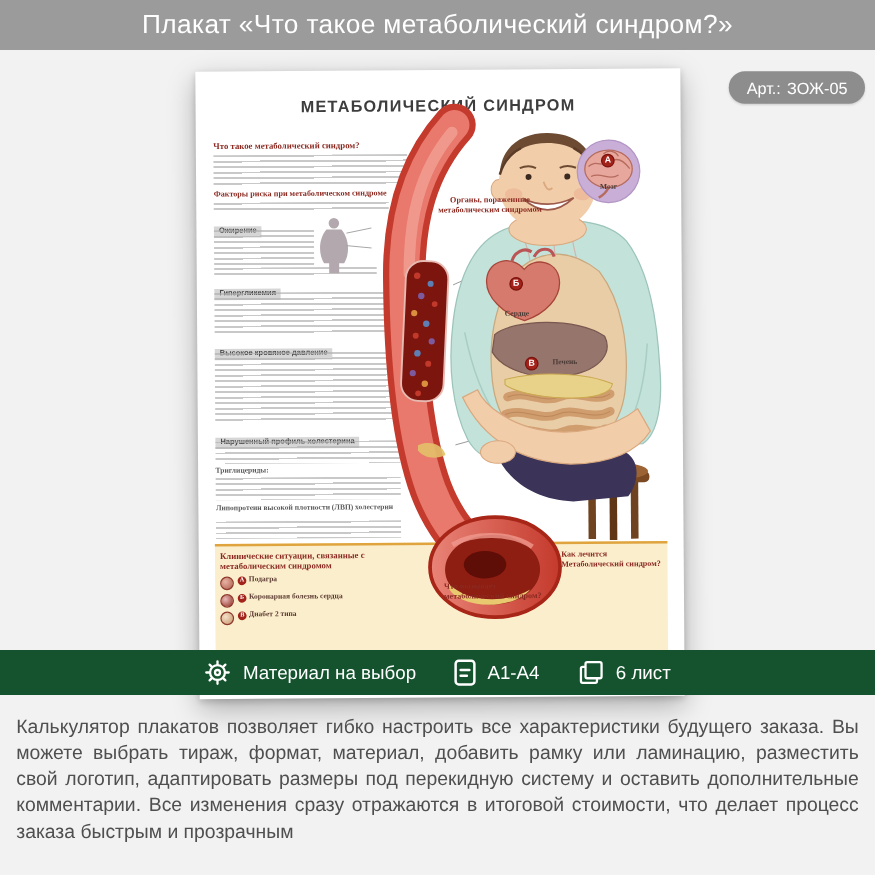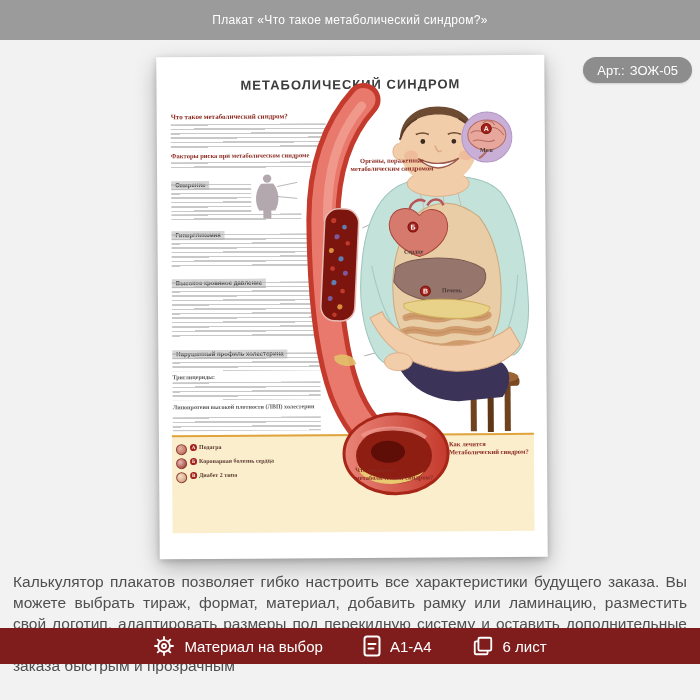--- a/index.html
+++ b/index.html
@@ -1,24 +1,24 @@
 <!DOCTYPE html>
 <html><head>
 <meta charset="utf-8">
 <style>
   * { margin:0; padding:0; box-sizing:border-box; }
   html,body { width:700px; height:700px; }
   body { font-family:"Liberation Sans", sans-serif; background:#f2f2f2; overflow:hidden; }
 
   
   .topbar { height:40px; background:#9b9b9b; display:flex; align-items:center; justify-content:center; }
-  .topbar-title { color:#ffffff; font-size:12px; letter-spacing:.3px; }
-
-  
-  .content { position:relative; height:624px; background:#f2f2f2; }
+  .topbar-title { color:#ffffff; font-size:21px; letter-spacing:.3px; }
+
+  
+  .content { position:relative; height:516px; background:#f2f2f2; }
 
   .art-badge { position:absolute; top:17px; right:8px; height:26px; background:#8d8d8d;
     border-radius:13px; color:#fff; font-size:13px; display:flex; align-items:center;
     padding:0 14px; gap:5px; box-shadow:0 1px 2px rgba(0,0,0,.15); }
   .art-badge b { font-weight:normal; }
 
   
   .poster { position:absolute; left:158px; top:16px; width:388px; height:502px; background:#ffffff;
     transform:rotate(-0.4deg); box-shadow:0 8px 22px rgba(0,0,0,.28), 0 2px 6px rgba(0,0,0,.18); }
   .poster-inner { position:absolute; inset:0; overflow:hidden; }
@@ -56,22 +56,22 @@
     border:1px solid #8e3a2e; background:radial-gradient(circle at 35% 35%, #e7b3a4, #b05c4c); }
   .citem-label { font-size:6px; font-weight:bold; color:#5a3a30; font-family:"Liberation Serif", serif; line-height:1.1; }
   .mini-letter { display:inline-block; width:7px; height:7px; border-radius:50%; background:#a3231b;
     color:#fff; font-size:5px; font-weight:bold; text-align:center; line-height:7px; margin-right:2px; }
 
   
   .descr { position:absolute; left:0; right:0; top:531px; padding:0 13px; color:#4f4f4f;
     font-size:15.5px; line-height:21px; text-align:justify; }
 
   
-  .bottombar { position:absolute; left:0; right:0; bottom:0; height:36px; background:#7f1d1d;
-    display:flex; align-items:center; justify-content:center; gap:40px; }
+  .bottombar { position:absolute; left:0; right:0; bottom:0; height:36px; background:#14532d;
+    display:flex; align-items:center; justify-content:center; gap:30px; }
   .bb-item { display:flex; align-items:center; gap:9px; color:#fff; font-size:15px; }
   .bb-item svg { display:block; }
 </style>
 </head>
 <body>
 
 <div class="topbar">
   <div class="topbar-title">Плакат «Что такое метаболический синдром?»</div>
 </div>
 
@@ -239,20 +239,21 @@
       <div class="badge-letter" style="left:324px;top:68px">А</div>
       <div class="organ-label" style="left:316px;top:92px;width:28px">Мозг</div>
 
       <div class="badge-letter" style="left:250px;top:166px">Б</div>
       <div class="organ-label" style="left:236px;top:193px;width:40px">Сердце</div>
 
       <div class="badge-letter" style="left:262px;top:230px">В</div>
       <div class="organ-label" style="left:276px;top:232px;width:36px">Печень</div>
 
       <div class="ccol" style="left:17px;top:384px;width:168px">
+        <div class="p-h h-lg" style="line-height:1.2">Клинические ситуации, связанные с метаболическим синдромом</div>
 
         <div class="citem">
           <span class="citem-icon"></span>
           <span class="citem-label"><span class="mini-letter">А</span><span>Подагра</span>
             </span>
         </div>
         <div class="citem">
           <span class="citem-icon" style="background:radial-gradient(circle at 35% 35%, #e9b9b9, #8e2c20)"></span>
           <span class="citem-label"><span class="mini-letter">Б</span><span>Коронарная болезнь сердца</span>
             </span>

